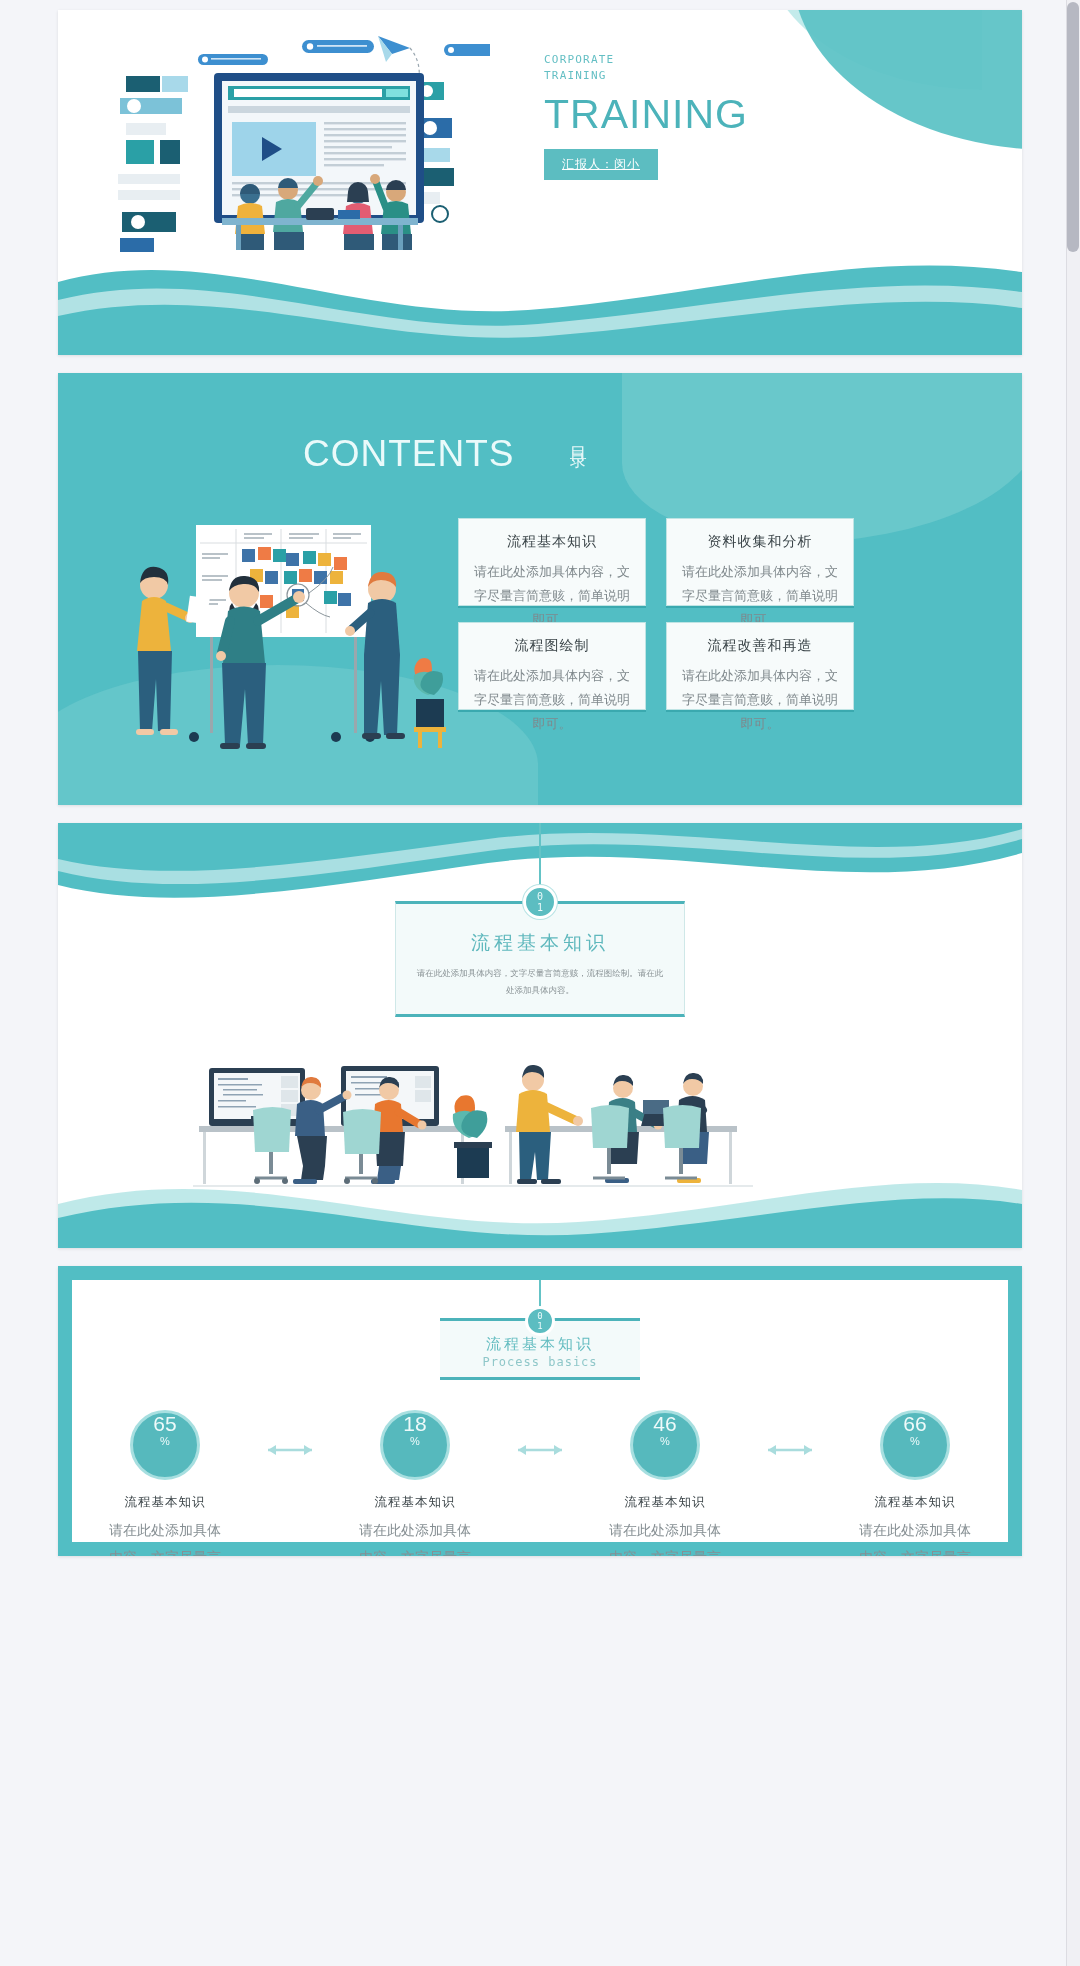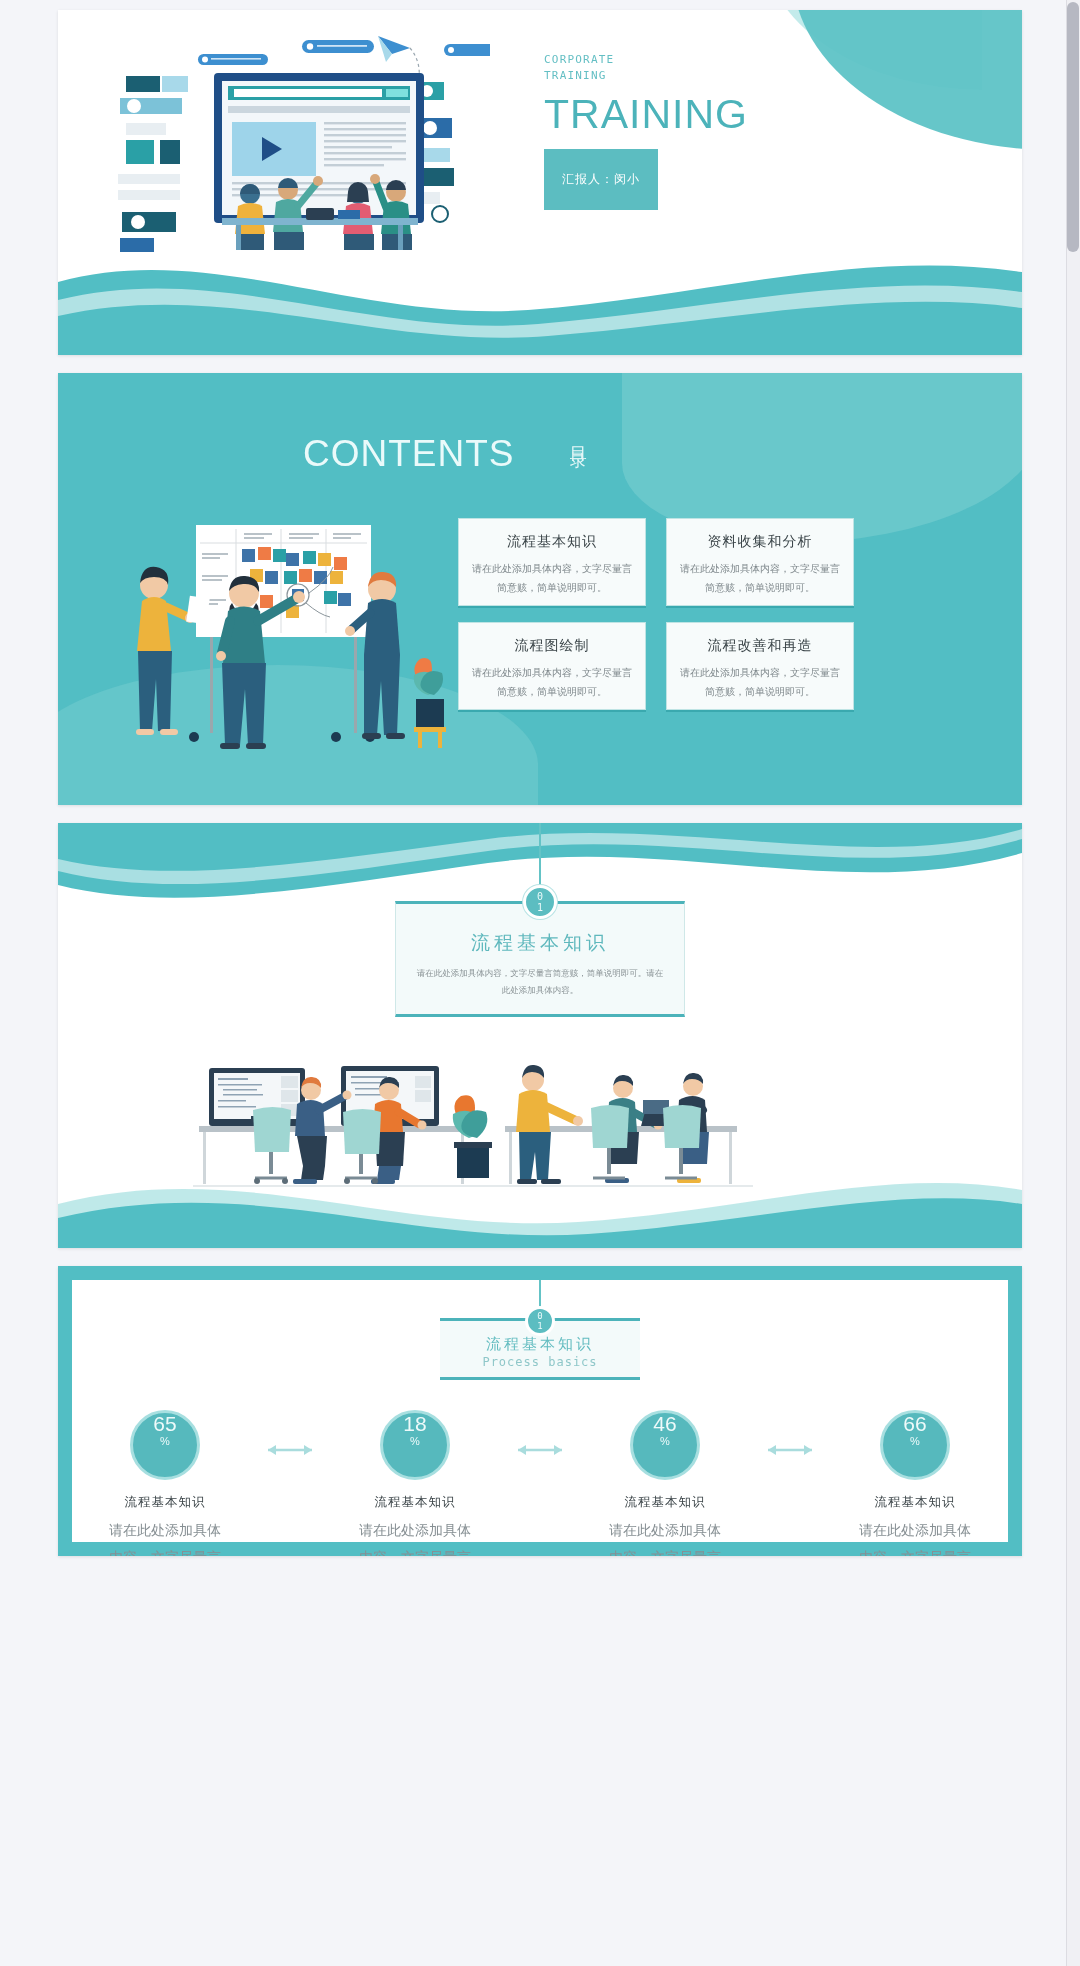--- a/index.html
+++ b/index.html
@@ -83,22 +83,23 @@
     font-size: 28px; color: #2f3a3f; margin-top: 6px;
     font-family: "DejaVu Serif", serif; font-weight: 400; letter-spacing: 2px;
   }
   .s1 .lead {
     font-size: 10px; color: #8a9296; line-height: 1.9; margin-top: 12px;
     width: 290px; font-family: "DejaVu Serif", serif;
   }
   .s1 .speaker-btn {
     margin-top: 14px; display: inline-block;
     background: #5cbdc1; color: #ffffff;
-    font-size: 12px; padding: 22px 18px; letter-spacing: 1px;
+    font-size: 12px; padding: 7px 18px; letter-spacing: 1px;
     font-family: "DejaVu Serif", serif;
+    text-decoration: underline;
   }
 
   
   .s2 { height: 432px; background: #52bec4; }
   .s2 .blob-a {
     position: absolute; top: -30px; right: -20px;
     width: 420px; height: 200px; background: #7bd0d2;
     border-radius: 0 0 60% 40%; opacity: .55;
   }
   .s2 .blob-b {
@@ -129,21 +130,21 @@
     background: #f7fbfb; border: 1px solid #bfe4e4;
     box-shadow: 0 2px 0 #3aa9af;
     padding: 14px 10px 14px 10px; text-align: center;
     height: 88px;
   }
   .s2 .ccard h4 {
     font-size: 14px; color: #3a4448; font-weight: 400; letter-spacing: 1px;
     font-family: "DejaVu Serif", serif;
   }
   .s2 .ccard p {
-    font-size: 10px; color: #7f888c; line-height: 1.85; margin-top: 9px;
+    font-size: 13px; color: #7f888c; line-height: 1.85; margin-top: 9px;
     font-family: "DejaVu Serif", serif;
   }
 
   
   .s3 { height: 425px; background: #ffffff; }
   .s3 .topwave { position: absolute; left: 0; top: 0; width: 964px; height: 105px; }
   .s3 .botwave { position: absolute; left: 0; bottom: 0; width: 964px; height: 110px; }
   .s3 .stem {
     position: absolute; left: 50%; top: 0; width: 2px; height: 72px;
     background: #64c3c6; transform: translateX(-50%);
@@ -490,21 +491,21 @@
       <path d="M0,0 L964,0 L964,16 C800,64 620,2 430,28 C270,50 120,78 0,48 Z" fill="#ffffff" opacity=".5"></path>
       <path d="M0,0 L964,0 L964,6 C810,52 620,-8 430,16 C270,36 120,64 0,36 Z" fill="#52bec4"></path>
     </svg>
     <div class="stem"></div>
     <div class="badge">
       <span>0</span>
       <span>1</span>
     </div>
     <div class="titlebox">
       <h3>流程基本知识</h3>
-      <p>请在此处添加具体内容，文字尽量言简意赅，简单说明即可。请在此处添加具体内容。</p>
+      <p>请在此处添加具体内容，文字尽量言简意赅，流程图绘制。请在此处添加具体内容。</p>
     </div>
 
     <svg class="office-illus" viewBox="0 0 560 150">
 
       <rect x="6" y="88" width="272" height="6" fill="#b9c2c8"></rect>
       <rect x="10" y="94" width="3" height="52" fill="#cfd6da"></rect>
       <rect x="268" y="94" width="3" height="52" fill="#cfd6da"></rect>
 
       <rect x="16" y="30" width="96" height="58" rx="3" fill="#2b3f52"></rect>
       <rect x="21" y="35" width="86" height="46" fill="#f4f7f9"></rect>

